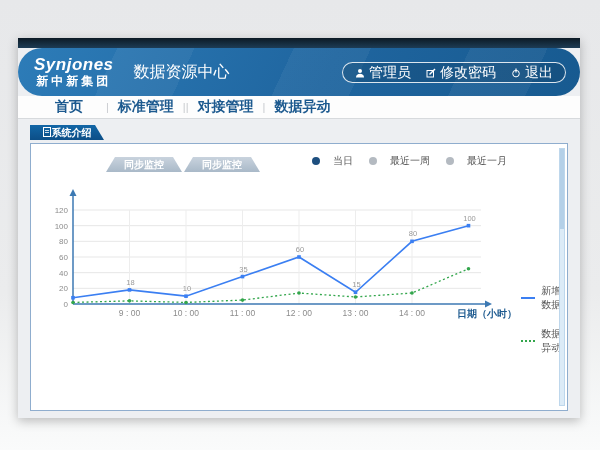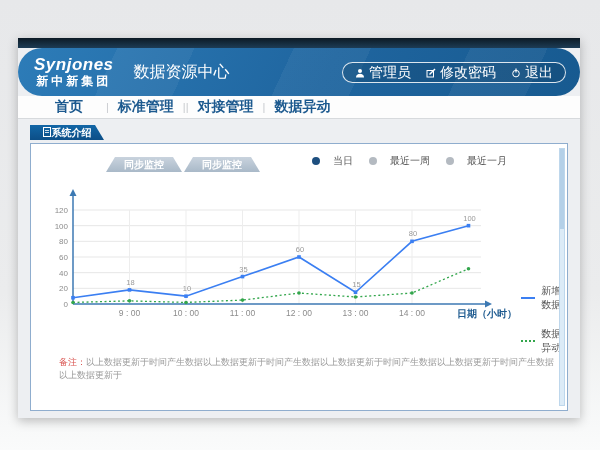--- a/index.html
+++ b/index.html
@@ -232,18 +232,15 @@
         <div class="legend-item">
           <span class="legend-sample dotted" style="border-top-color: rgb(51, 166, 76);"></span>
           <span>数据异动</span>
         </div>
       </div>
 
       <div class="panel-scrollbar">
         <div class="scroll-thumb"></div>
       </div>
 
-      <div class="note">
-        <span class="note-prefix">备注：</span><span>以上数据更新于时间产生数据以上数据更新于时间产生数据以上数据更新于时间产生数据以上数据更新于时间产生数据以上数据更新于</span>
-      </div>
     </div>
   </div>
 </div>
 
 </body></html>

